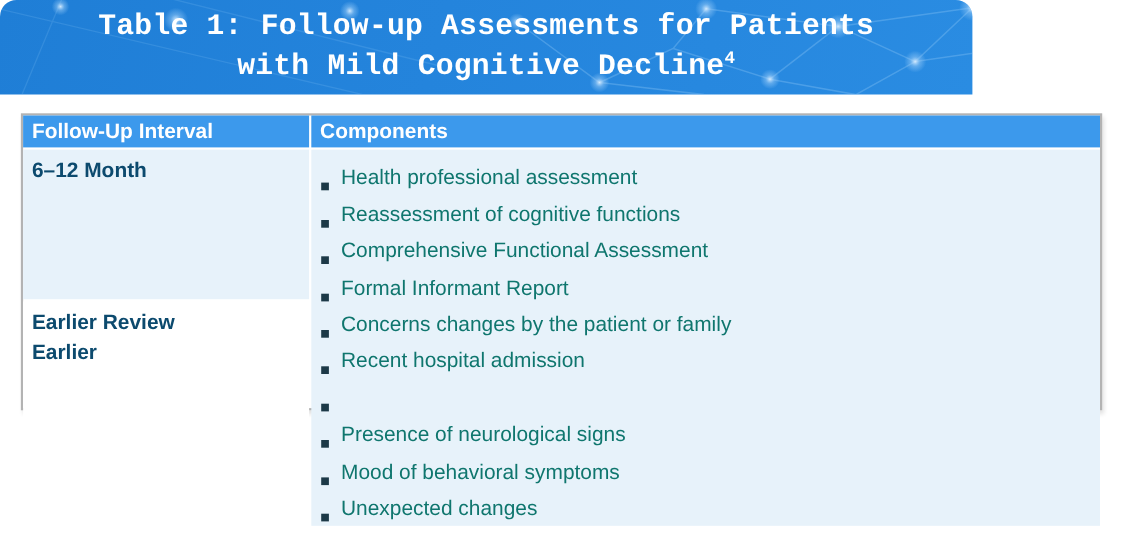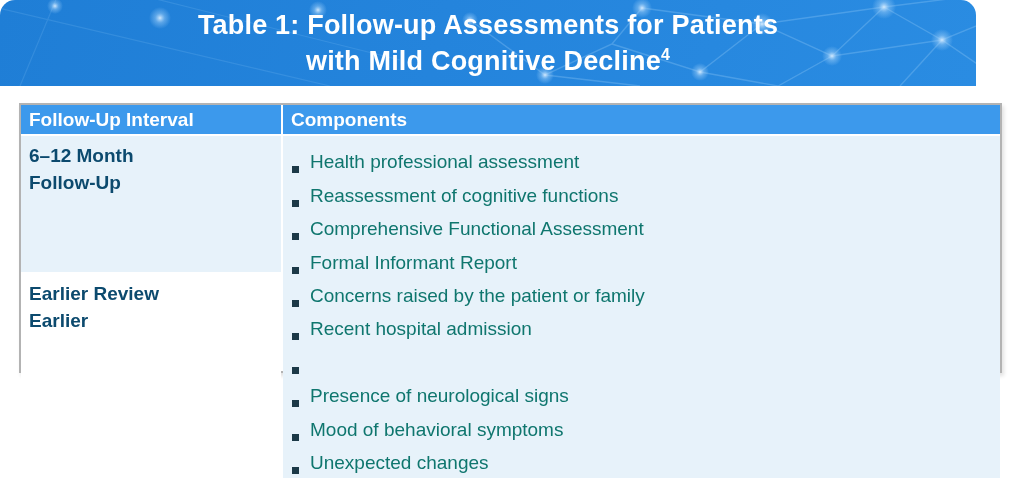--- a/index.html
+++ b/index.html
@@ -7,24 +7,25 @@
     width: 1020px; height: 503px;
     background: #ffffff;
     font-family: "Liberation Sans", sans-serif;
     overflow: hidden;
     position: relative;
   }
 
   
   .banner {
     position: absolute; left: 0; top: 0;
-    width: 976px; height: 86px;
+    width: 884px; height: 86px;
     background: linear-gradient(105deg, #1f7ed6 0%, #2484dc 45%, #2a8ce2 100%);
     border-radius: 15px 15px 0 0;
     overflow: hidden;
+    font-family: Liberation Mono, monospace;
   }
   .banner svg.plexus {
     position: absolute; left: 0; top: 0;
     width: 1020px; height: 86px;
     display: block;
   }
   .banner-title {
     position: relative;
     z-index: 2;
     text-align: center;
@@ -146,21 +147,20 @@
     <div><span>with Mild Cognitive Decline</span><sup>4</sup></div>
   </div>
 </div>
 
 <div class="fu-table">
   <div class="th-cell">Follow-Up Interval</div>
   <div class="th-cell">Components</div>
 
   <div class="interval-cell interval-row-1">
     <div>6–12 Month</div>
-    <div>Follow-Up</div>
   </div>
 
   <div class="components-cell">
     <ul class="components-list">
       <li>
           <span class="bullet-sq"></span>
           <span>Health professional assessment</span>
         </li>
       <li>
           <span class="bullet-sq"></span>
@@ -169,21 +169,21 @@
       <li>
           <span class="bullet-sq"></span>
           <span>Comprehensive Functional Assessment</span>
         </li>
       <li>
           <span class="bullet-sq"></span>
           <span>Formal Informant Report</span>
         </li>
       <li>
           <span class="bullet-sq"></span>
-          <span>Concerns raised by the patient or family</span>
+          <span>Concerns changes by the patient or family</span>
         </li>
       <li>
           <span class="bullet-sq"></span>
           <span>Recent hospital admission</span>
         </li>
       <li>
           <span class="bullet-sq"></span>
         </li>
       <li>
           <span class="bullet-sq"></span>

